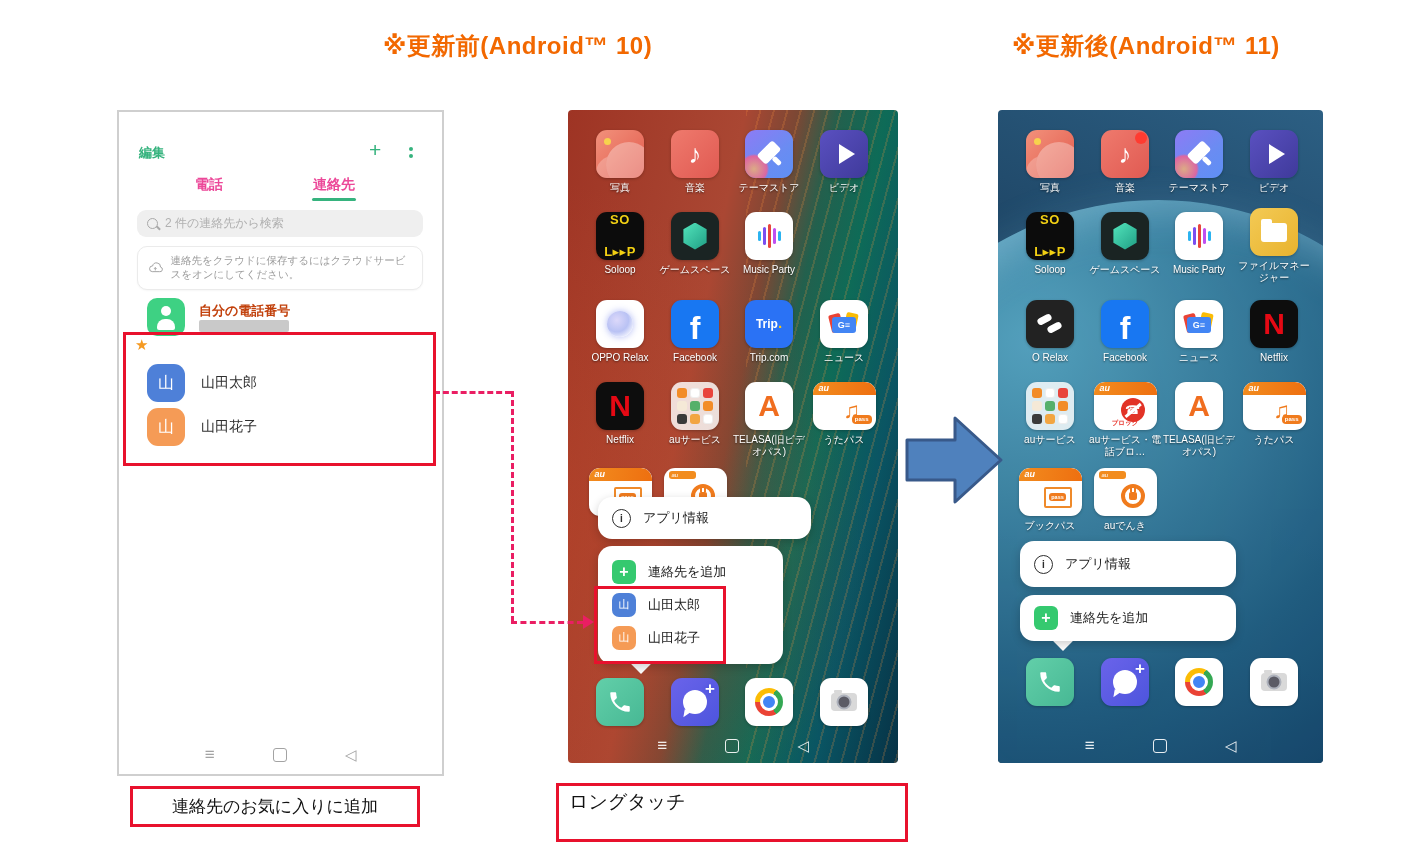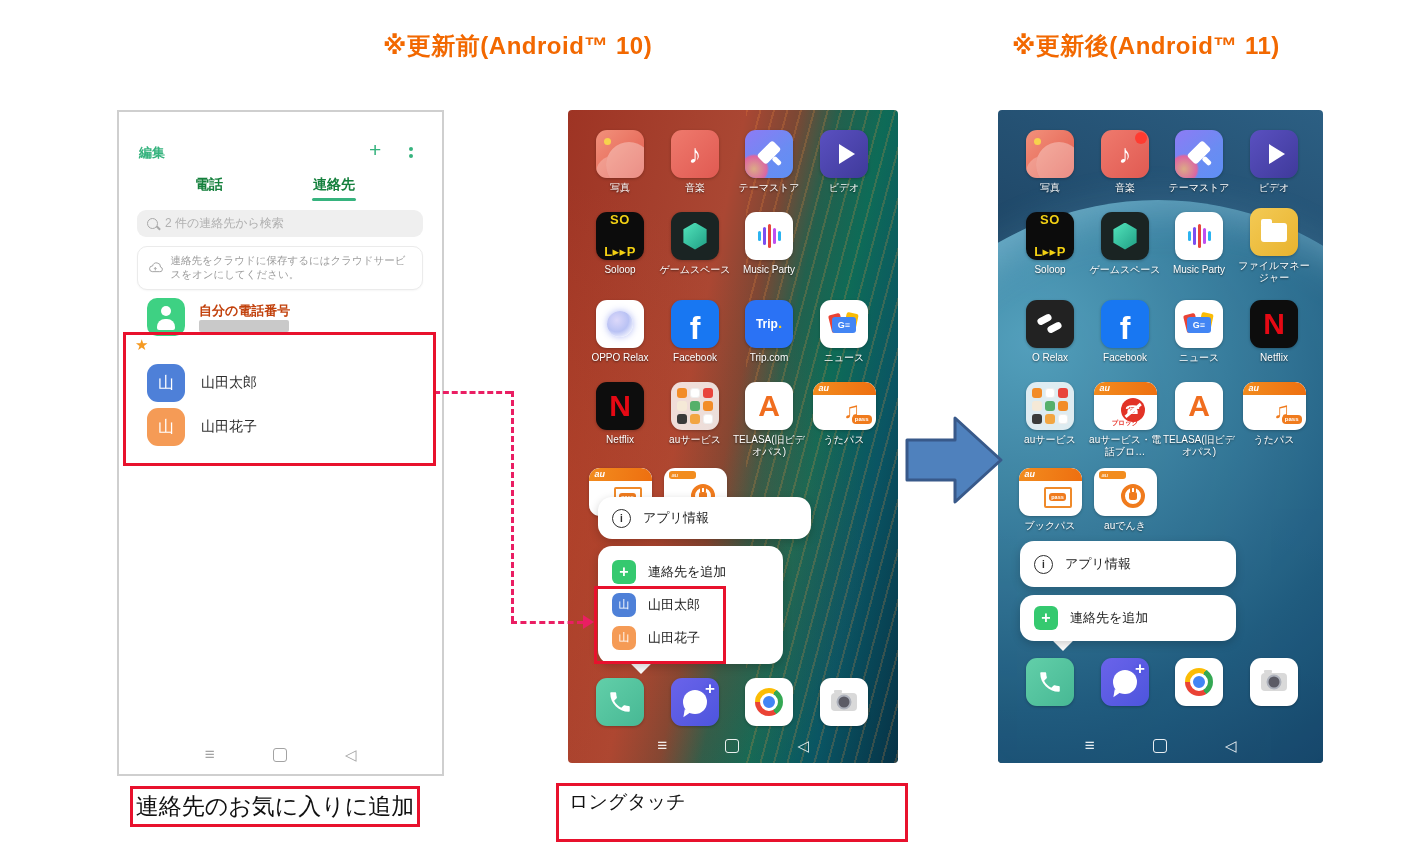--- a/index.html
+++ b/index.html
@@ -138,21 +138,21 @@
   .nav .sq{width:12px;height:12px;border:1.6px solid currentColor;border-radius:3px;}
   .nav .tri{font-size:15px;line-height:14px;}
   .nav-gray{color:#a3a3a3;bottom:12px;}
   .nav-white{color:rgba(255,255,255,.9);bottom:10px;z-index:3;}
 
   
   .green{color:#36B37E;}
   .edit{position:absolute;left:20px;top:32px;font-size:13px;font-weight:700;}
   .hplus{position:absolute;left:250px;top:26px;font-size:21px;font-weight:400;}
   .dots{position:absolute;left:290px;top:35px;width:4px;height:4px;border-radius:50%;background:#36B37E;box-shadow:0 7px 0 #36B37E;}
-  .tab{position:absolute;top:64px;width:60px;text-align:center;font-size:14px;font-weight:700;color:#15803d;}
+  .tab{position:absolute;top:64px;width:60px;text-align:center;font-size:14px;font-weight:700;color:#ec4899;}
   .tab-underline{position:absolute;left:193px;top:86px;width:44px;height:3px;border-radius:2px;background:#36B37E;}
   .searchbar{position:absolute;left:18px;top:98px;width:286px;height:27px;background:#efefef;border-radius:9px;display:flex;align-items:center;
       padding-left:10px;box-sizing:border-box;color:#b0b0b0;font-size:12px;gap:7px;}
   .mag{width:9px;height:9px;border:1.6px solid #a9a9a9;border-radius:50%;position:relative;flex:none;}
   .mag::after{content:"";position:absolute;left:8px;top:8px;width:5px;height:1.6px;background:#a9a9a9;transform:rotate(45deg);}
   .cloudcard{position:absolute;left:18px;top:134px;width:286px;height:44px;border:1px solid #ebebeb;border-radius:10px;background:#fff;
       box-shadow:0 1px 2px rgba(0,0,0,.04);display:flex;align-items:center;gap:8px;padding:0 10px;box-sizing:border-box;
       font-size:10.5px;color:#9b9b9b;line-height:14px;font-family:Liberation Serif, serif;}
   .avatar-person{position:absolute;left:28px;top:186px;width:38px;height:38px;border-radius:10px;background:#3ed183;}
   .avatar-person::before{content:"";position:absolute;left:50%;top:8px;transform:translateX(-50%);width:10px;height:10px;border-radius:50%;background:#fff;}
@@ -160,21 +160,21 @@
       border-radius:8px 8px 2px 2px;background:#fff;}
   .mylabel{position:absolute;left:80px;top:190px;font-size:13px;color:#c2410c;font-weight:600;}
   .redact{position:absolute;left:80px;top:208px;width:90px;height:12px;background:#c9c9c9;border-radius:2px;}
   .star{position:absolute;left:16px;top:224px;color:#F59A23;font-size:15px;z-index:10;}
   .lrow{position:absolute;display:flex;align-items:center;gap:16px;z-index:10;}
   .lrow .av{width:38px;height:38px;border-radius:11px;color:#fff;display:flex;align-items:center;justify-content:center;font-size:16px;flex:none;}
   .lrow .nm{font-size:14px;color:#2f2f2f;}
 
   
   .cap{position:absolute;border:3px solid #E8112D;background:#fff;color:#111;box-sizing:border-box;}
-  #cap-left{left:130px;top:786px;width:290px;height:41px;display:flex;align-items:center;justify-content:center;font-size:23px;}
+  #cap-left{left:130px;top:786px;width:290px;height:41px;display:flex;align-items:center;justify-content:center;font-size:17px;}
   #cap-mid{left:556px;top:783px;width:352px;height:59px;font-size:19px;line-height:26px;padding:3px 10px;}
   .pk{position:absolute;z-index:6;}
   .pk1{left:434px;top:391px;width:77px;border-top:3px dashed #EA1E63;}
   .pk2{left:511px;top:391px;height:231px;border-left:3px dashed #EA1E63;}
   .pk3{left:511px;top:621px;width:72px;border-top:3px dashed #EA1E63;}
   .pkhead{left:583px;top:615px;width:0;height:0;border-left:11px solid #EA1E63;border-top:7px solid transparent;border-bottom:7px solid transparent;}
   #blue-arrow{position:absolute;left:903px;top:408px;z-index:3;}
 </style>
 </head>
 <body>

